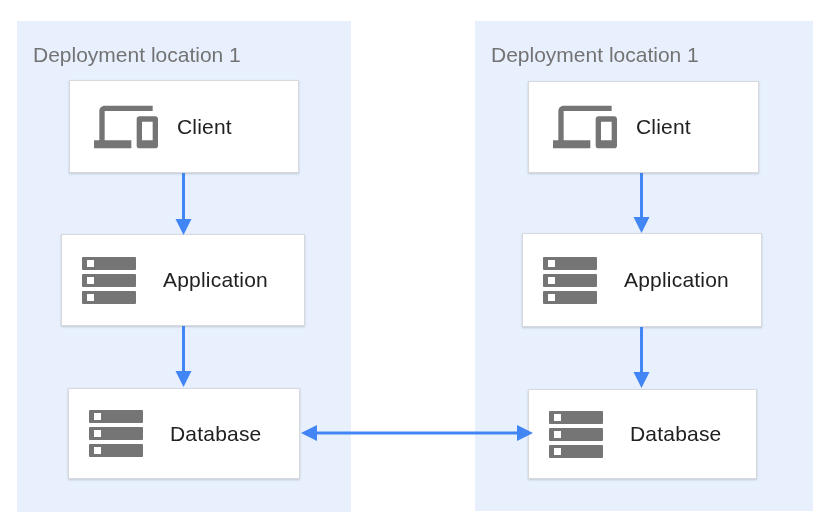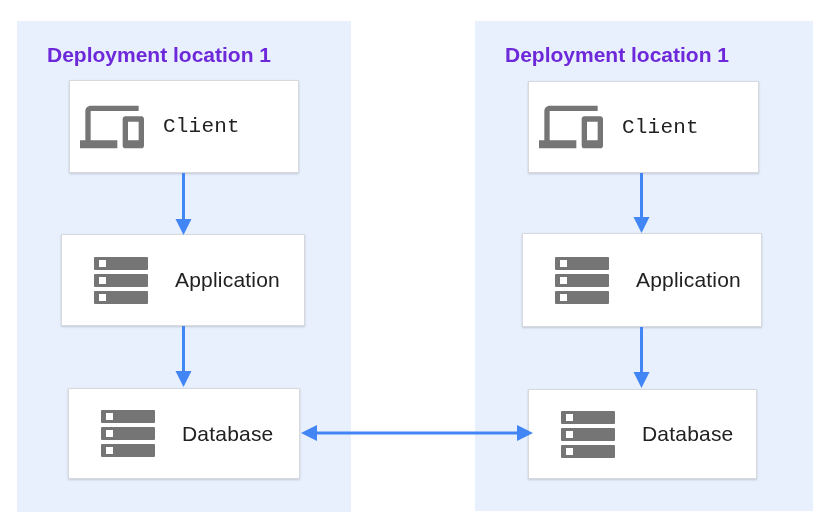--- a/index.html
+++ b/index.html
@@ -11,44 +11,44 @@
     font-family: "Liberation Sans", sans-serif;
   }
   .panel {
     position: absolute;
     background: #E8F0FE;
   }
   .panel-1 { left: 17px; top: 21px; width: 334px; height: 491px; }
   .panel-2 { left: 475px; top: 21px; width: 338px; height: 490px; }
   .panel-title {
     position: absolute;
-    left: 30px; top: 22px;
+    left: 16px; top: 22px;
     margin: 0;
     font-size: 21px;
-    font-weight: 700;
-    color: #6d28d9;
+    font-weight: 400;
+    color: #737373;
     white-space: nowrap;
   }
   .node {
     position: absolute;
     background: #ffffff;
     border: 1px solid #D7D9DC;
     box-shadow: 0 1px 2px rgba(60,64,67,0.22);
     box-sizing: border-box;
     display: flex;
     align-items: center;
   }
   .node-client1 { left: 69px;  top: 80px;  width: 230px; height: 93px; }
   .node-app1    { left: 61px;  top: 234px; width: 244px; height: 92px; }
   .node-db1     { left: 68px;  top: 388px; width: 232px; height: 91px; }
   .node-client2 { left: 528px; top: 81px;  width: 231px; height: 92px; }
   .node-app2    { left: 522px; top: 233px; width: 240px; height: 94px; }
   .node-db2     { left: 528px; top: 389px; width: 229px; height: 90px; }
-  .node-client { padding-left: 10px; gap: 19px; font-family: Liberation Mono, monospace; }
-  .node-server { padding-left: 32px; gap: 27px; }
+  .node-client { padding-left: 24px; gap: 19px; }
+  .node-server { padding-left: 20px; gap: 27px; }
   .node .icon { display: flex; align-items: center; flex: 0 0 auto; }
   .node-label {
     font-size: 21px;
     color: #212121;
     letter-spacing: 0.2px;
     white-space: nowrap;
   }
   .arrows {
     position: absolute;
     left: 0; top: 0;

